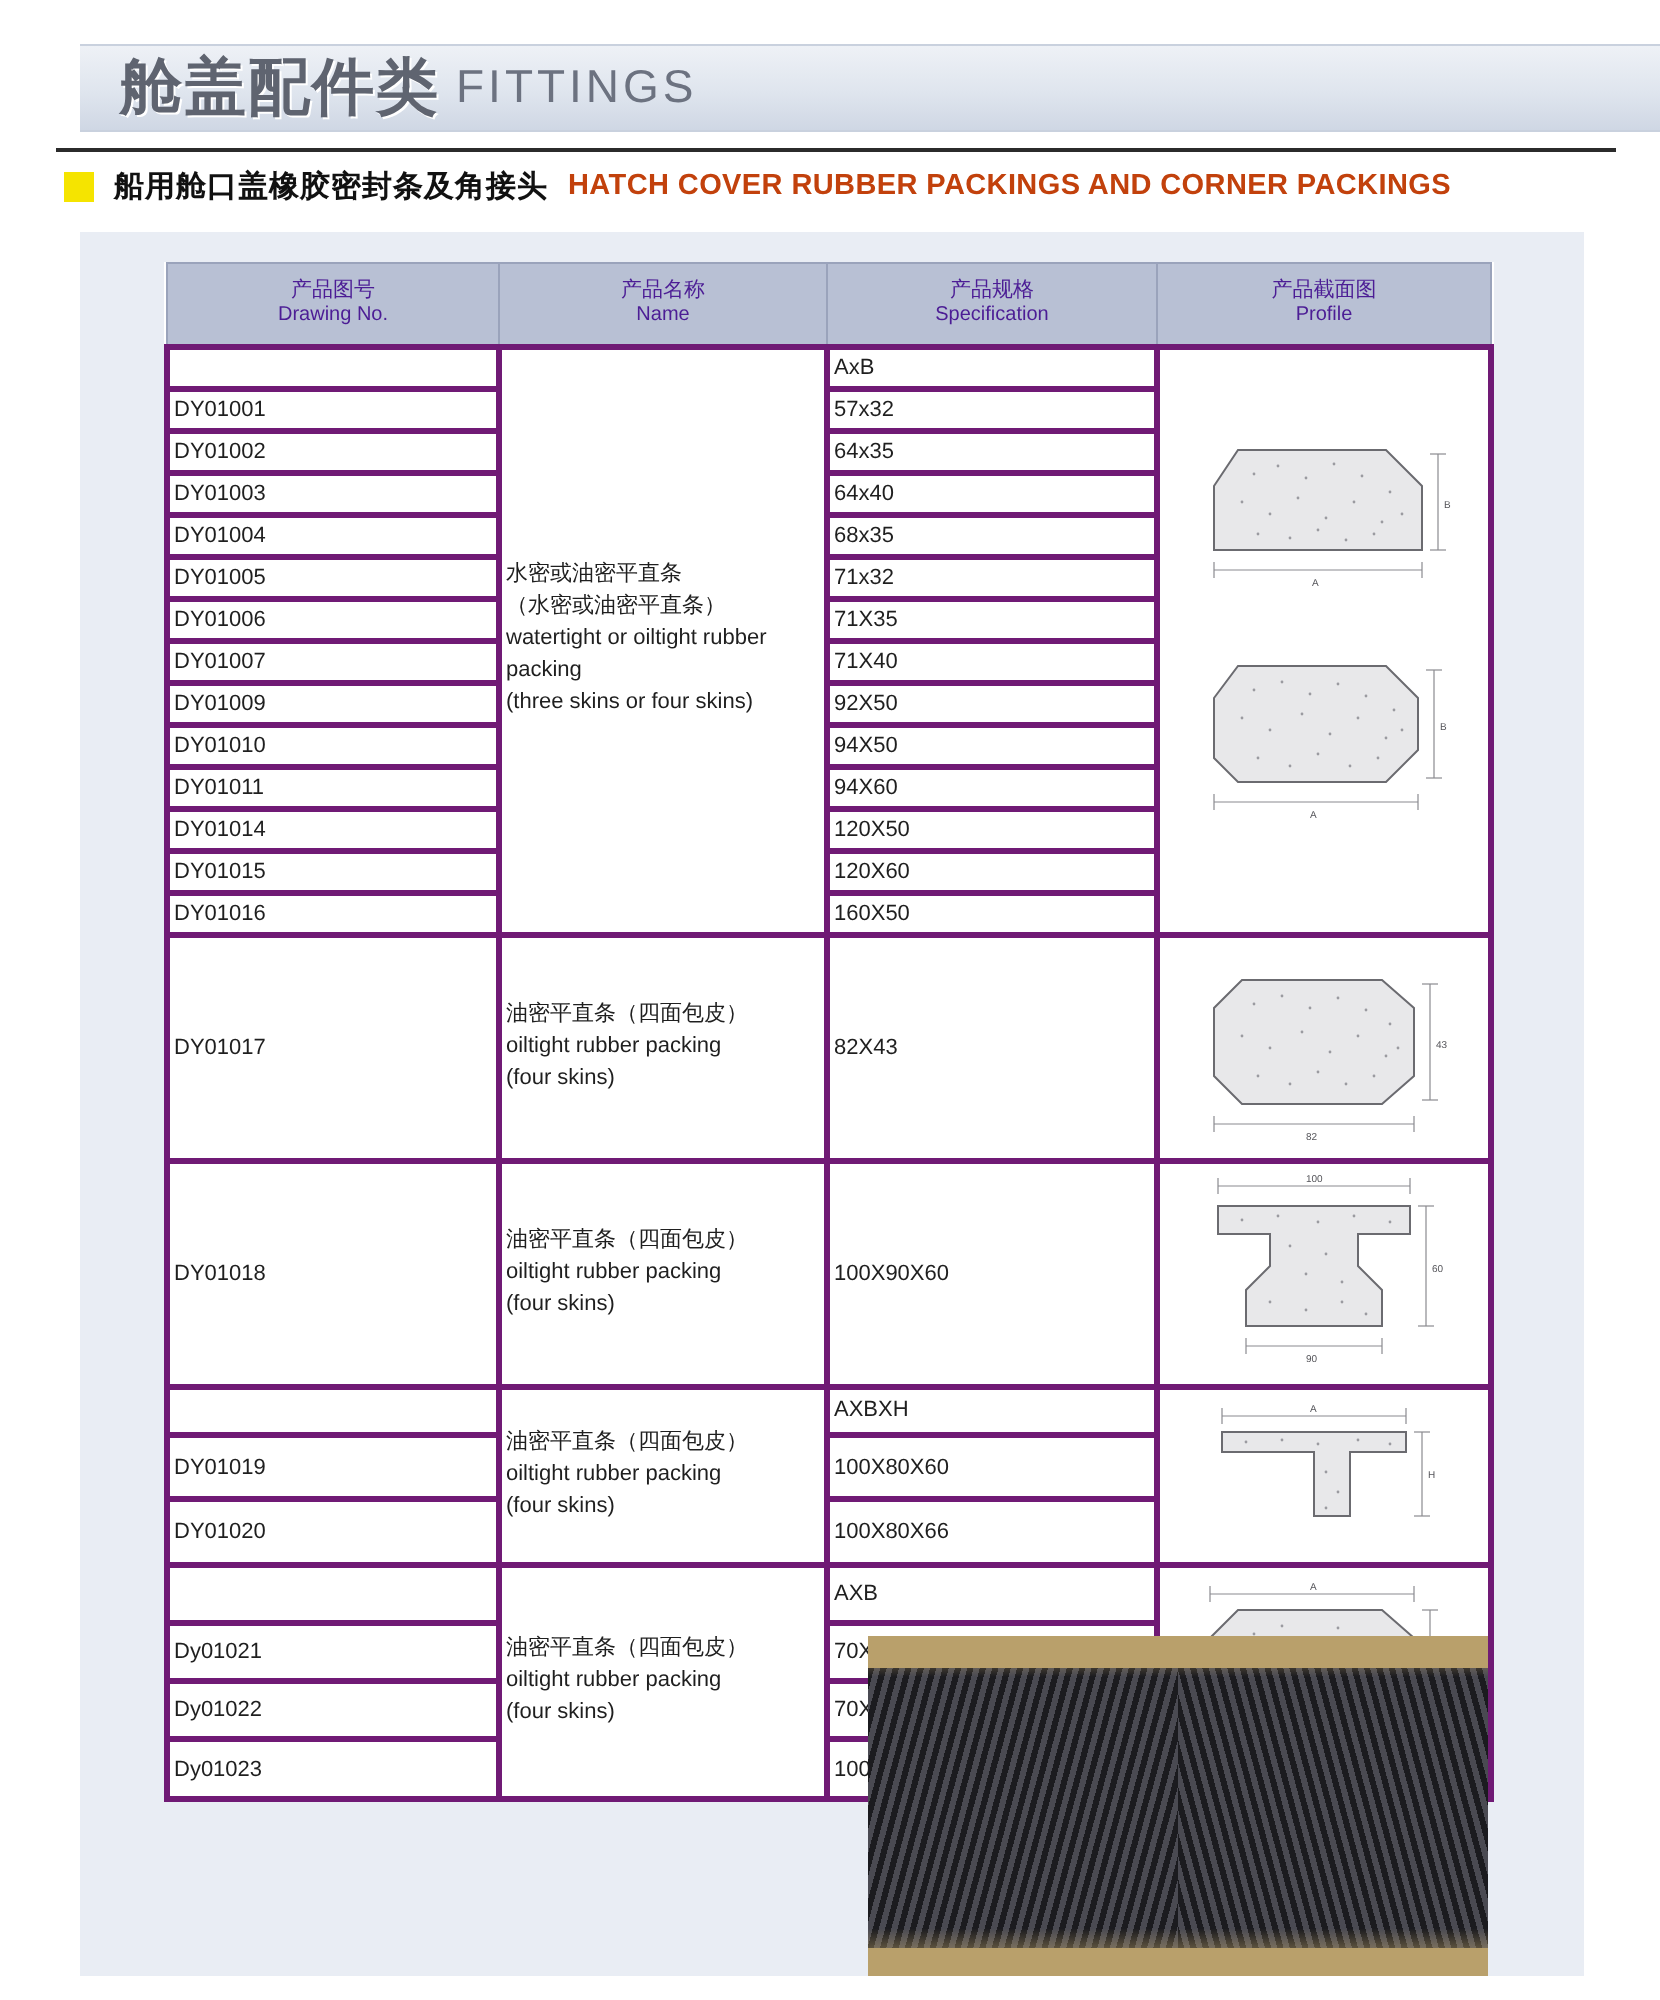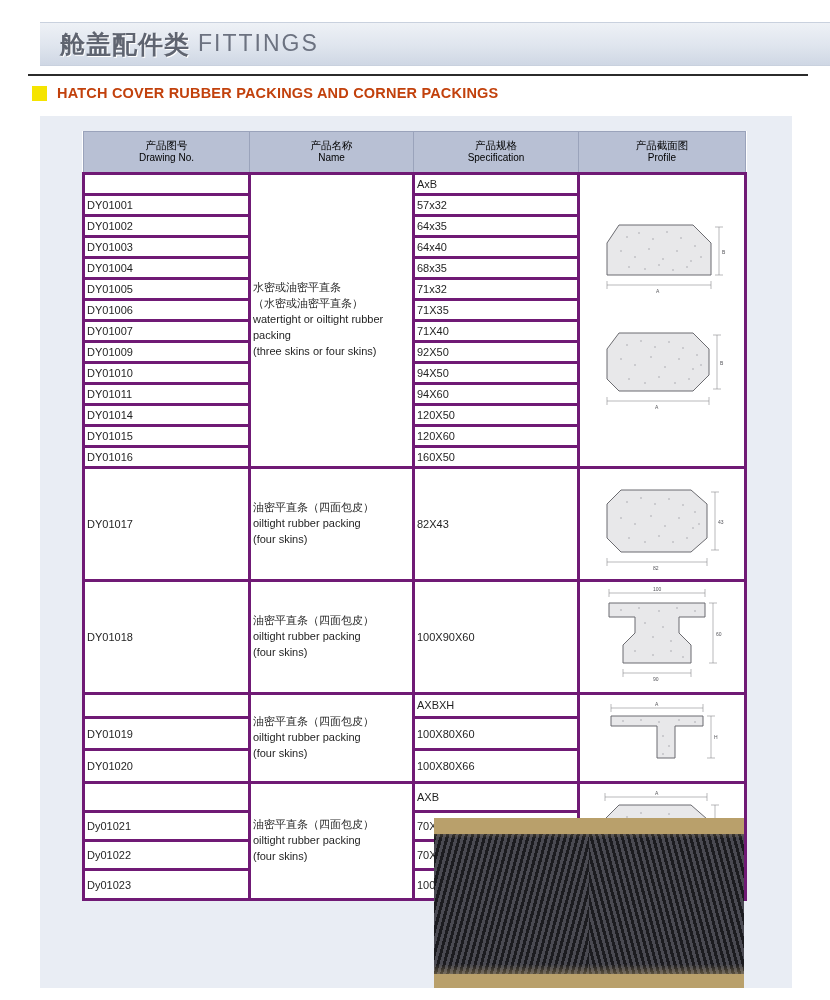--- a/index.html
+++ b/index.html
@@ -24,21 +24,21 @@
   }
   .header-text {
     position: absolute;
     left: 60px; top: 26px;
     height: 36px;
     display: flex;
     align-items: center;
     gap: 8px;
   }
   .header-cn {
-    font-size: 25px;
+    font-size: 31px;
     font-weight: bold;
     color: #5f6470;
     letter-spacing: 1px;
     text-shadow: 1px 1px 0 #ffffff;
   }
   .header-en {
     font-size: 23px;
     color: #6c7280;
     letter-spacing: 2px;
     font-weight: normal;
@@ -100,21 +100,21 @@
     background: #ffffff;
     table-layout: fixed;
   }
   table.spec col.c1 { width: 166px; }
   table.spec col.c2 { width: 164px; }
   table.spec col.c3 { width: 165px; }
   table.spec col.c4 { width: 167px; }
 
   table.spec th {
     background: #b8c0d4;
-    color: #000000;
+    color: #4c1d95;
     font-weight: normal;
     border: 1px solid #9aa3bb;
     padding: 7px 4px;
     line-height: 1.25;
   }
   .th-cn { font-size: 10.5px; display: block; }
   .th-en { font-size: 10px; display: block; }
 
   table.spec td {
     border: 3px solid #701a75;
@@ -181,20 +181,21 @@
 <body>
 
 <div class="header-band"></div>
 <div class="header-text">
   <span class="header-cn">舱盖配件类</span>
   <span class="header-en">FITTINGS</span>
 </div>
 <div class="rule"></div>
 <div class="subtitle-row">
   <span class="yellow-square"></span>
+  <span class="subtitle-cn">船用舱口盖橡胶密封条及角接头</span>
   <span class="subtitle-en">HATCH COVER RUBBER PACKINGS AND CORNER PACKINGS</span>
 </div>
 
 <div class="panel"></div>
 
 <div class="table-wrap">
 <table class="spec">
   <colgroup>
         <col class="c1">
         <col class="c2">

